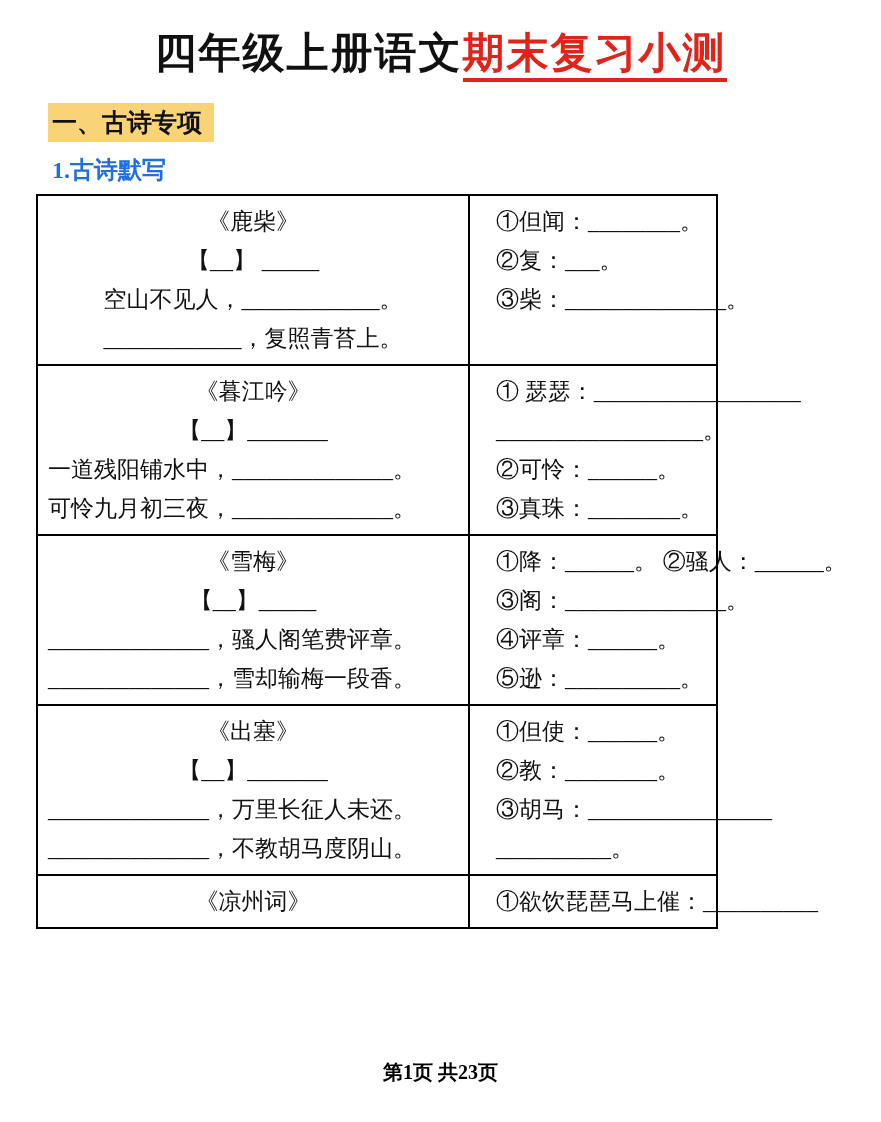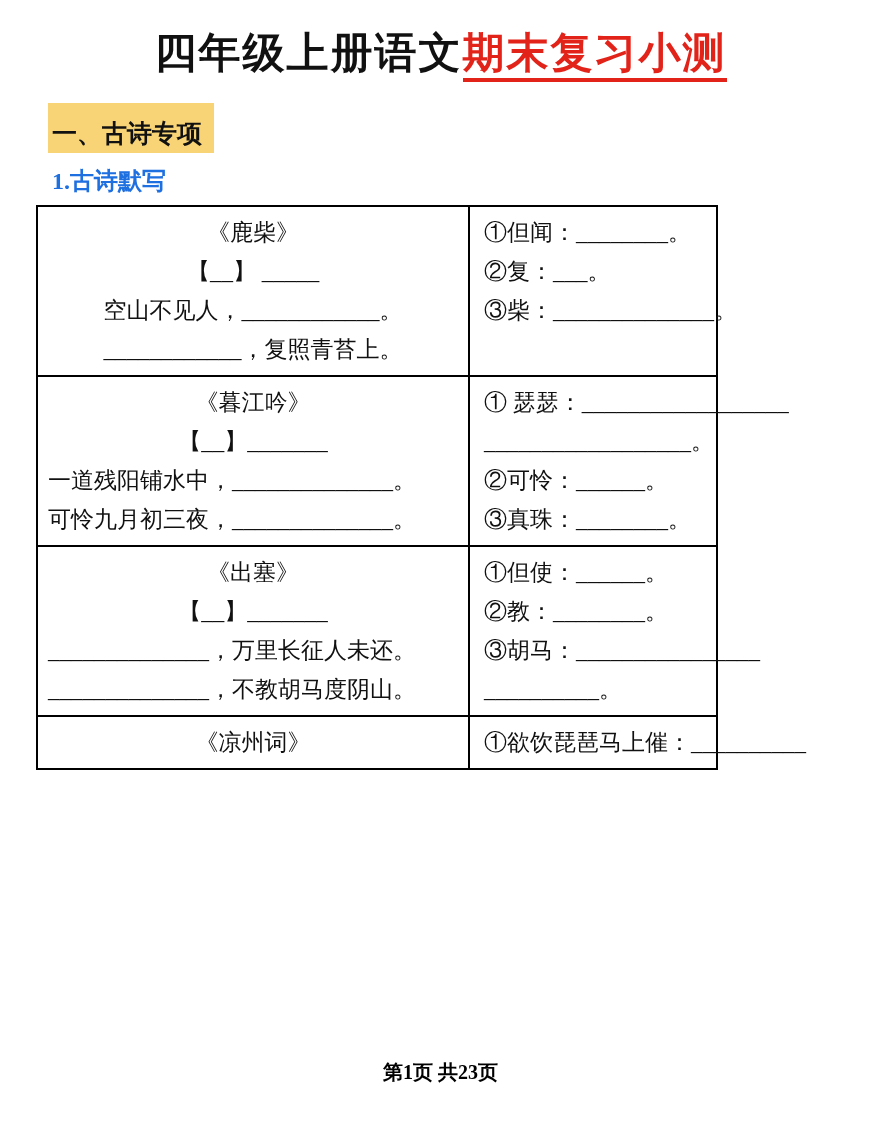--- a/index.html
+++ b/index.html
@@ -25,41 +25,41 @@
     color: #e2231a;
     border-bottom: 4px solid #e2231a;
     padding-bottom: 2px;
   }
   .section-wrap { margin: 22px 0 0 48px; }
   .section-highlight {
     display: inline-block;
     background: #f8d476;
     font-size: 25px;
     font-weight: bold;
-    padding: 14px 12px 3px 4px;
+    padding: 3px 12px 3px 4px;
   }
   .subsection {
     margin: 12px 8px 8px 52px;
     color: #1e6fe0;
     font-size: 24px;
     font-weight: bold;
   }
   .quiz-table {
     border-collapse: collapse;
     margin-left: 36px;
     width: 682px;
     table-layout: fixed;
   }
   .quiz-table td {
     border: 2px solid #000000;
     vertical-align: top;
     padding: 6px 10px;
   }
   td.left-cell  { width: 432px; }
-  td.right-cell { padding-left: 14px; }
+  td.right-cell { padding-left: 26px; }
   .line {
     font-size: 23px;
     line-height: 39px;
     white-space: nowrap;
   }
   .c { text-align: center; }
   .row-tall-1 td { height: 152px; }
   .row-tall-2 td { height: 158px; }
   .row-short td  { height: 40px; }
   .footer {
@@ -122,20 +122,34 @@
         </td>
         <td class="right-cell">
           <div class="line">① 瑟瑟：__________________</div>
           <div class="line">__________________。</div>
           <div class="line">②可怜：______。</div>
           <div class="line">③真珠：________。</div>
         </td>
       </tr>
 
 
+      <tr class="row-tall-1">
+        <td class="left-cell">
+          <div class="line c">《雪梅》</div>
+          <div class="line c">【__】_____</div>
+          <div class="line">______________，骚人阁笔费评章。</div>
+          <div class="line">______________，雪却输梅一段香。</div>
+        </td>
+        <td class="right-cell">
+          <div class="line">①降：______。 ②骚人：______。</div>
+          <div class="line">③阁：______________。</div>
+          <div class="line">④评章：______。</div>
+          <div class="line">⑤逊：__________。</div>
+        </td>
+      </tr>
 
       <tr class="row-tall-2">
         <td class="left-cell">
           <div class="line c">《出塞》</div>
           <div class="line c">【__】_______</div>
           <div class="line">______________，万里长征人未还。</div>
           <div class="line">______________，不教胡马度阴山。</div>
         </td>
         <td class="right-cell">
           <div class="line">①但使：______。</div>

